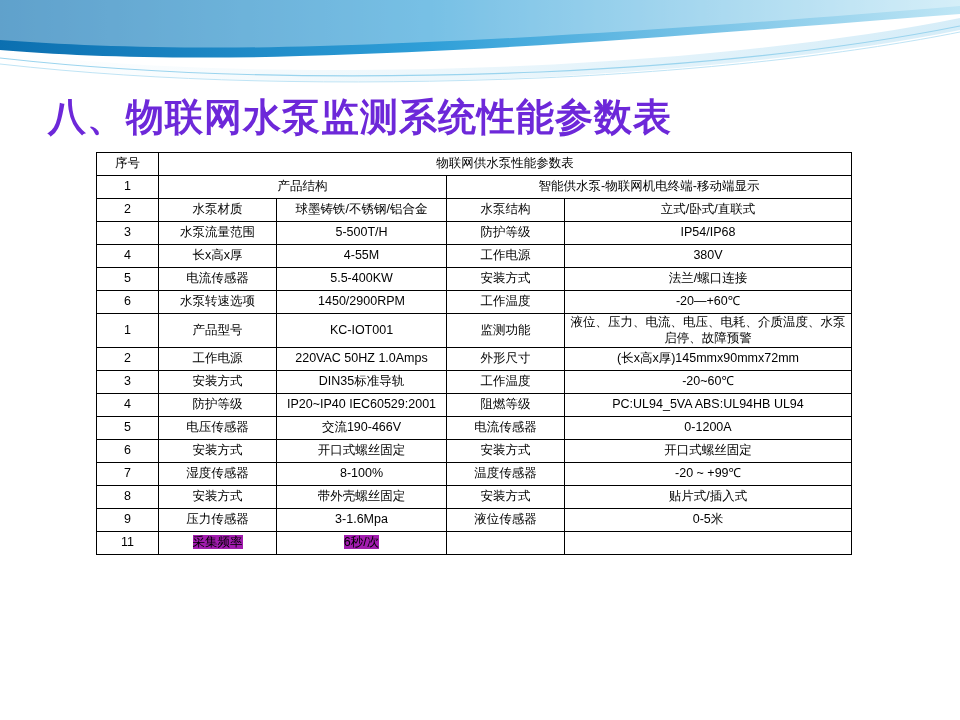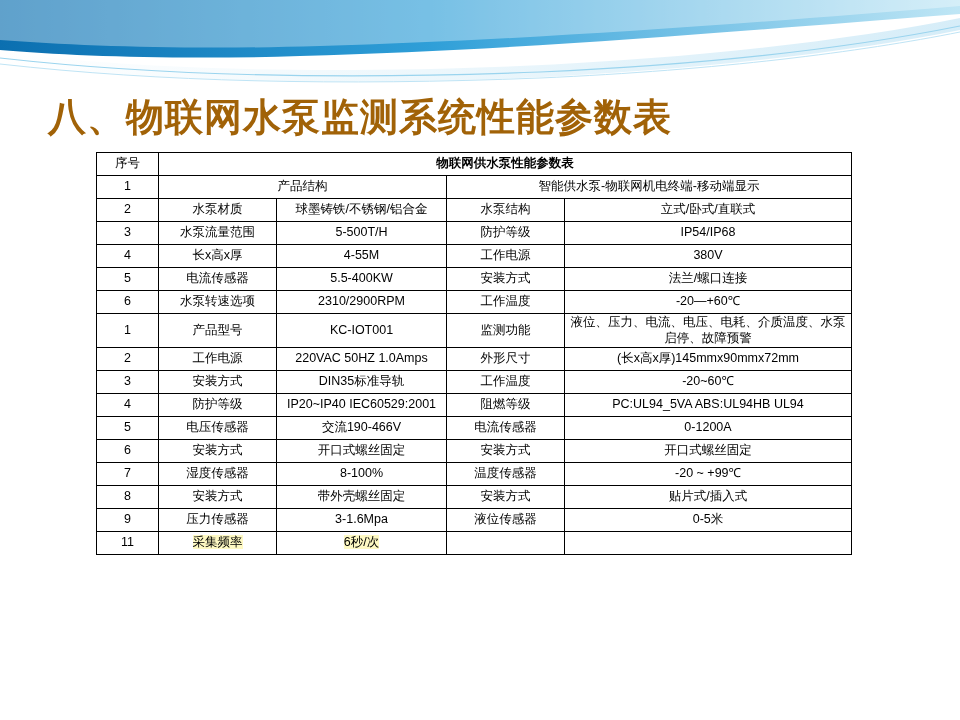--- a/index.html
+++ b/index.html
@@ -23,21 +23,21 @@
     overflow: hidden;
   }
   .deco-header svg { display: block; }
 
   .slide-title {
     position: absolute;
     top: 92px;
     left: 48px;
     font-size: 38px;
     font-weight: bold;
-    color: #a16207;
+    color: #6d28d9;
     letter-spacing: 1px;
     white-space: nowrap;
   }
 
   .table-wrap {
     position: absolute;
     top: 152px;
     left: 96px;
     width: 755px;
   }
@@ -51,31 +51,31 @@
     font-size: 12.5px;
     color: #000000;
     text-align: center;
     vertical-align: middle;
     padding: 1px 2px;
     line-height: 1.25;
     height: 20px;
   }
   td.section-head {
     font-size: 14px;
-    font-weight: bold;
+    font-weight: normal;
     height: 56px;
   }
   td.blank-cell {
     height: 56px;
   }
   td.tall {
     height: 36px;
   }
   .hl {
-    background: #fef9c3;
+    background: #a21caf;
   }
   .col-no { width: 62px; }
   .col-a  { width: 118px; }
   .col-b  { width: 170px; }
   .col-c  { width: 118px; }
   .col-d  { width: 287px; }
   .nowrap { white-space: nowrap; }
 </style>
 </head>
 <body>
@@ -148,21 +148,21 @@
       <tr>
         <td>5</td>
         <td>电流传感器</td>
         <td>5.5-400KW</td>
         <td>安装方式</td>
         <td>法兰/螺口连接</td>
       </tr>
       <tr>
         <td>6</td>
         <td>水泵转速选项</td>
-        <td>2310/2900RPM</td>
+        <td>1450/2900RPM</td>
         <td>工作温度</td>
         <td>-20—+60℃</td>
       </tr>
 
 
       <tr>
         <td class="tall">1</td>
         <td class="tall">产品型号</td>
         <td class="tall">KC-IOT001</td>
         <td class="tall">监测功能</td>

